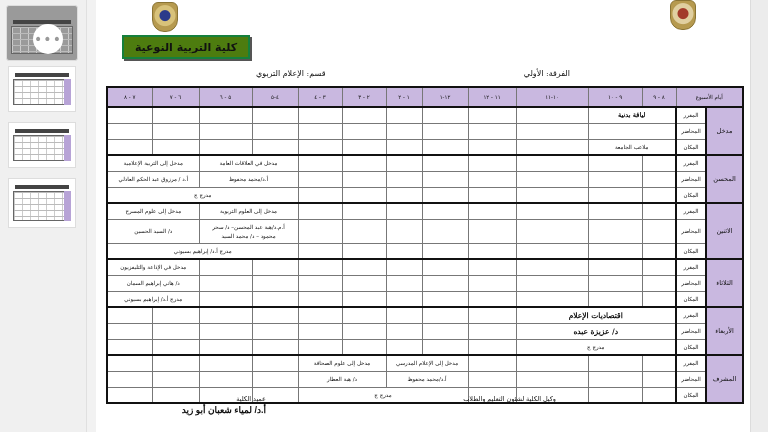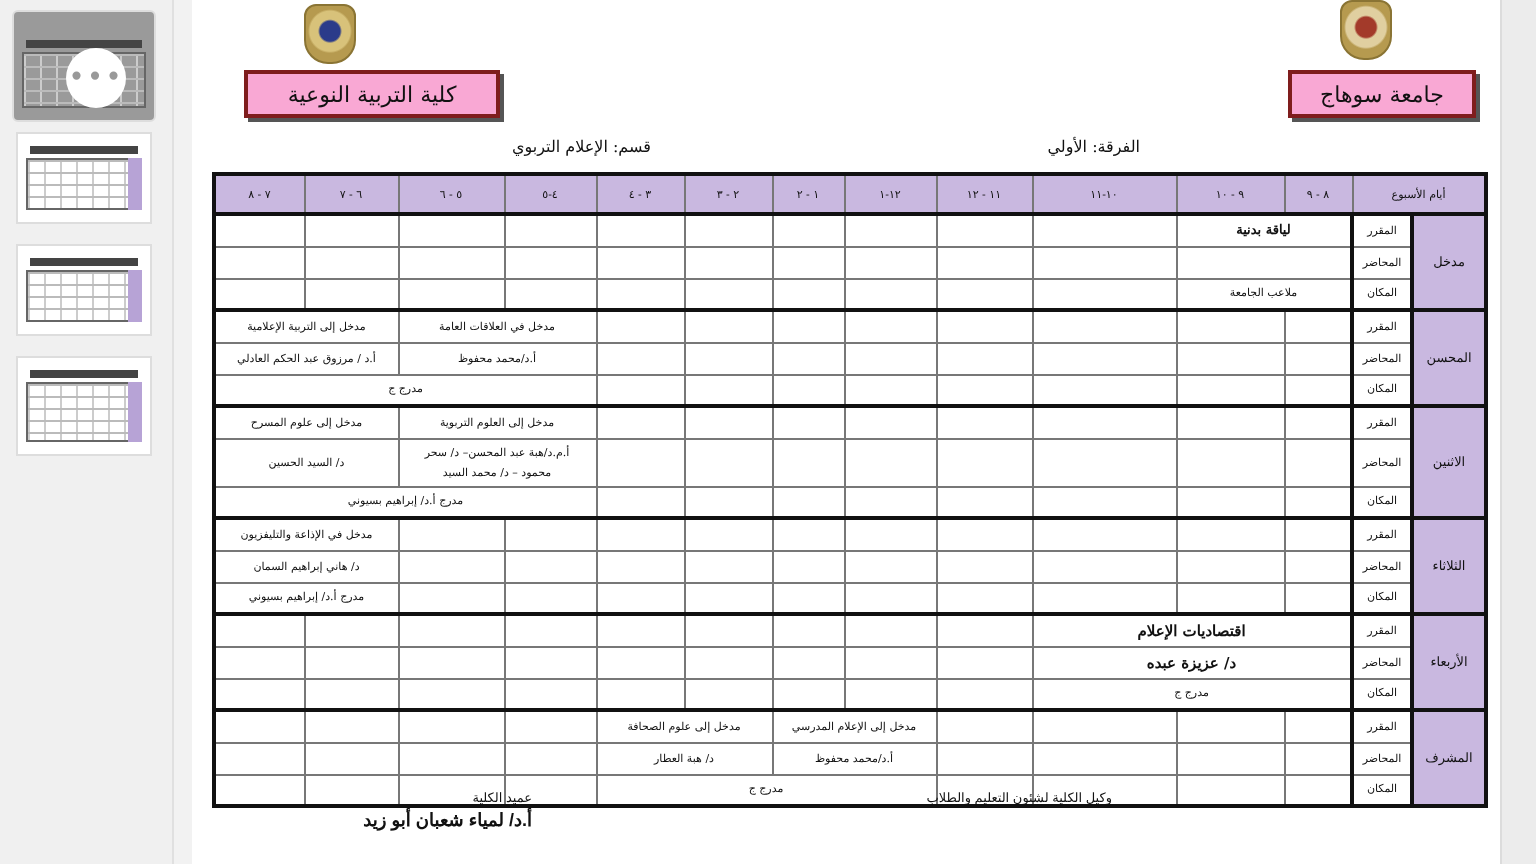--- a/index.html
+++ b/index.html
@@ -10,21 +10,21 @@
   .thumb .tbar { position: absolute; left: 6px; right: 6px; top: 14px; height: 4px; background: #444; }
   .thumb .tgrid { position: absolute; left: 4px; right: 4px; top: 20px; bottom: 6px; border: 1px solid #666;
      background-image: linear-gradient(#bbb 1px, transparent 1px), linear-gradient(90deg, #ccc 1px, transparent 1px);
      background-size: 100% 6px, 8px 100%; }
   .thumb .tside { position: absolute; right: 4px; top: 20px; bottom: 6px; width: 7px; background: #b7a3d6; }
   .more-btn { position: absolute; left: 26px; top: 18px; width: 30px; height: 30px; border-radius: 50%; background: #fff; display:flex; align-items:center; justify-content:center; color:#999; font-size: 14px; letter-spacing: 1px;}
   .page { position: absolute; left: 96px; top: 0; width: 654px; height: 432px; background: #fff; }
   .scroll { position: absolute; right: 0; top: 0; width: 18px; height: 432px; background: #ececec; border-left: 1px solid #dcdcdc; }
   .logo { position: absolute; width: 26px; height: 30px; border-radius: 6px 6px 12px 12px; background: radial-gradient(circle at 50% 45%, #2b3b8a 0 5px, #d8c27a 6px 10px, #b69a4f 11px); border: 1px solid #8a7434; }
   .logo.right { background: radial-gradient(circle at 50% 45%, #a33a2a 0 5px, #e0cfa0 6px 10px, #b69a4f 11px); }
-  .title-box { position: absolute; height: 24px; border: 2px solid #7f1d1d; background: #f9a8d4; box-shadow: 2px 2px 0 #555; display: flex; align-items: center; justify-content: center; font-weight: normal; font-size: 11px; color: #111; direction: rtl; white-space: nowrap; }
+  .title-box { position: absolute; height: 24px; border: 2px solid #15803d; background: #4d7c0f; box-shadow: 2px 2px 0 #555; display: flex; align-items: center; justify-content: center; font-weight: bold; font-size: 11px; color: #111; direction: rtl; white-space: nowrap; }
   .label-line { position: absolute; font-family: "DejaVu Serif", serif; font-size: 8px; color: #111; direction: rtl; }
   table.sched { position: absolute; left: 10px; top: 86px; width: 636px; border-collapse: collapse; direction: rtl; table-layout: fixed; border: 2px solid #111; }
   table.sched td, table.sched th { border: 1px solid #777; font-family: "DejaVu Serif", serif; font-size: 5.5px; text-align: center; vertical-align: middle; padding: 0; overflow: hidden; white-space: nowrap; color: #111; font-weight: normal; }
   table.sched th { background: #c9b8e0; height: 20px; border-bottom: 2px solid #111; }
   table.sched td.day { background: #c9b8e0; font-size: 6.5px; border-left: 2px solid #111; }
   table.sched td.lab { font-size: 5.5px; border-left: 2px solid #111; }
   table.sched tr.r { height: 16px; }
   table.sched tr.tall { height: 24px; }
   table.sched tr.dstart td { border-top: 2px solid #111; }
   table.sched td.big { font-size: 7.5px; font-weight: bold; }
@@ -55,21 +55,20 @@
     <div class="tbar" style="top:6px"></div>
     <div class="tgrid" style="top:12px"></div>
     <div class="tside" style="top:12px"></div>
   </div>
 </div>
 
 <div class="page">
   <div class="logo" style="left:56px;top:2px;"></div>
   <div class="logo right" style="left:574px;top:0px;"></div>
 
-  <div class="title-box" style="left:548px;top:35px;width:94px;">جامعة سوهاج</div>
   <div class="title-box" style="left:26px;top:35px;width:128px;">كلية التربية النوعية</div>
 
   <div class="label-line" style="right:180px;top:69px;">الفرقة: الأولي</div>
   <div class="label-line" style="left:160px;top:69px;">قسم: الإعلام التربوي</div>
 
   <table class="sched">
     <colgroup>
       <col style="width:37px">
         <col style="width:30px">
       <col style="width:34px">

